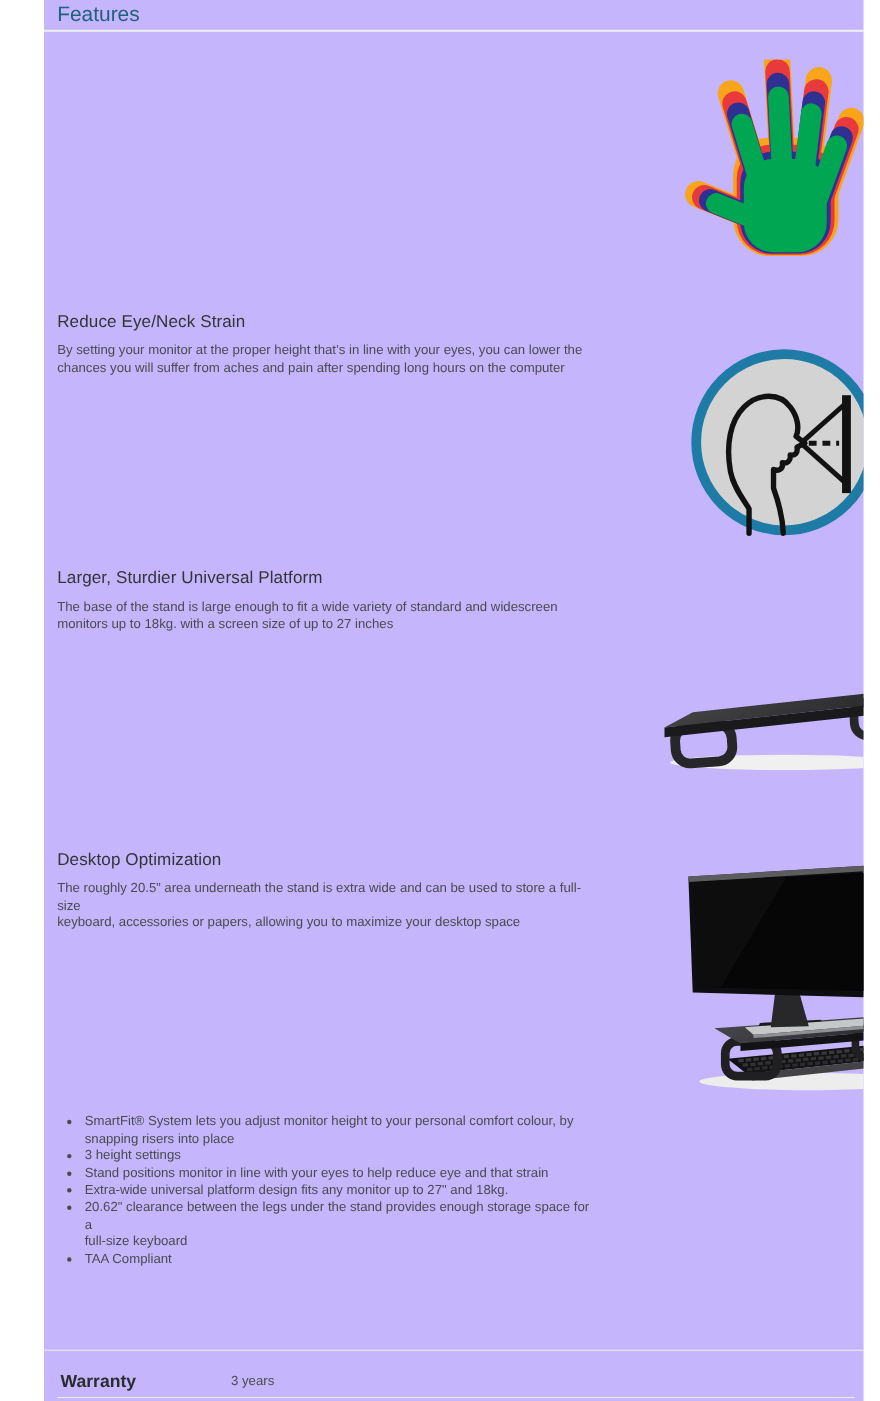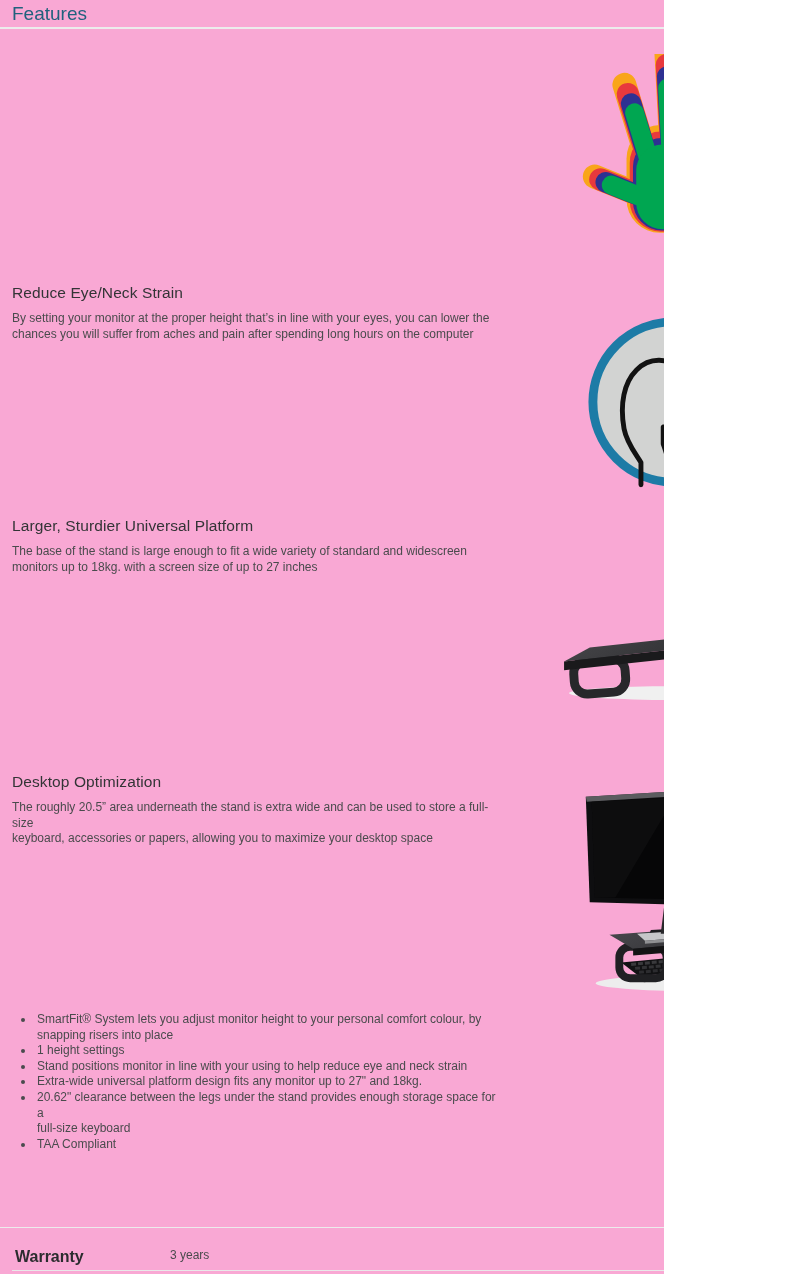--- a/index.html
+++ b/index.html
@@ -1,17 +1,17 @@
 <!DOCTYPE html>
 <html><head>
 <meta charset="utf-8">
 <style>
   html,body{margin:0;padding:0;background:#ffffff;}
   body{width:800px;font-family:"Liberation Sans",sans-serif;-webkit-font-smoothing:antialiased;}
-  .page{position:relative;width:664px;height:1274px;background:#f9a8d4;overflow:hidden;}
+  .page{position:relative;width:745px;height:1274px;background:#c4b5fd;overflow:hidden;margin-left:40px;}
 
   .section-title{position:absolute;left:12px;margin:0;font-size:19px;font-weight:400;color:#20617d;}
   .rule{position:absolute;left:0;height:2px;background:#ececec;}
 
   .feature{position:absolute;left:12px;width:492px;}
   .feature h2{margin:0;font-size:15.5px;font-weight:400;color:#333436;letter-spacing:.1px;}
   .feature p{margin:9px 0 0 0;font-size:12px;line-height:15.6px;color:#4a4b4d;white-space:pre-line;}
 
   .img-abs{position:absolute;}
 
@@ -122,22 +122,22 @@
     <polygon points="30,14 212,3 217,126 34,121" fill="#0e0e10"></polygon>
     <polygon points="30,14 212,3 213,8 31,19" fill="#6a6a6d" opacity="0.85"></polygon>
     <polygon points="36,19 207,10 211,120 39,116" fill="#060607"></polygon>
     <polygon points="36,19 120,15 60,116 39,116" fill="#ffffff" opacity="0.03"></polygon>
   </svg>
 
   <div class="bullets">
     <ul>
       <li>SmartFit® System lets you adjust monitor height to your personal comfort colour, by
 snapping risers into place</li>
-      <li>1 height settings</li>
-      <li>Stand positions monitor in line with your using to help reduce eye and neck strain</li>
+      <li>3 height settings</li>
+      <li>Stand positions monitor in line with your eyes to help reduce eye and that strain</li>
       <li>Extra-wide universal platform design fits any monitor up to 27" and 18kg.</li>
       <li>20.62" clearance between the legs under the stand provides enough storage space for a
 full-size keyboard</li>
       <li>TAA Compliant</li>
     </ul>
   </div>
 
   <div class="rule" style="top:1227px;width:796px;height:1px;"></div>
 
   <div class="spec-row-label">Warranty</div>

